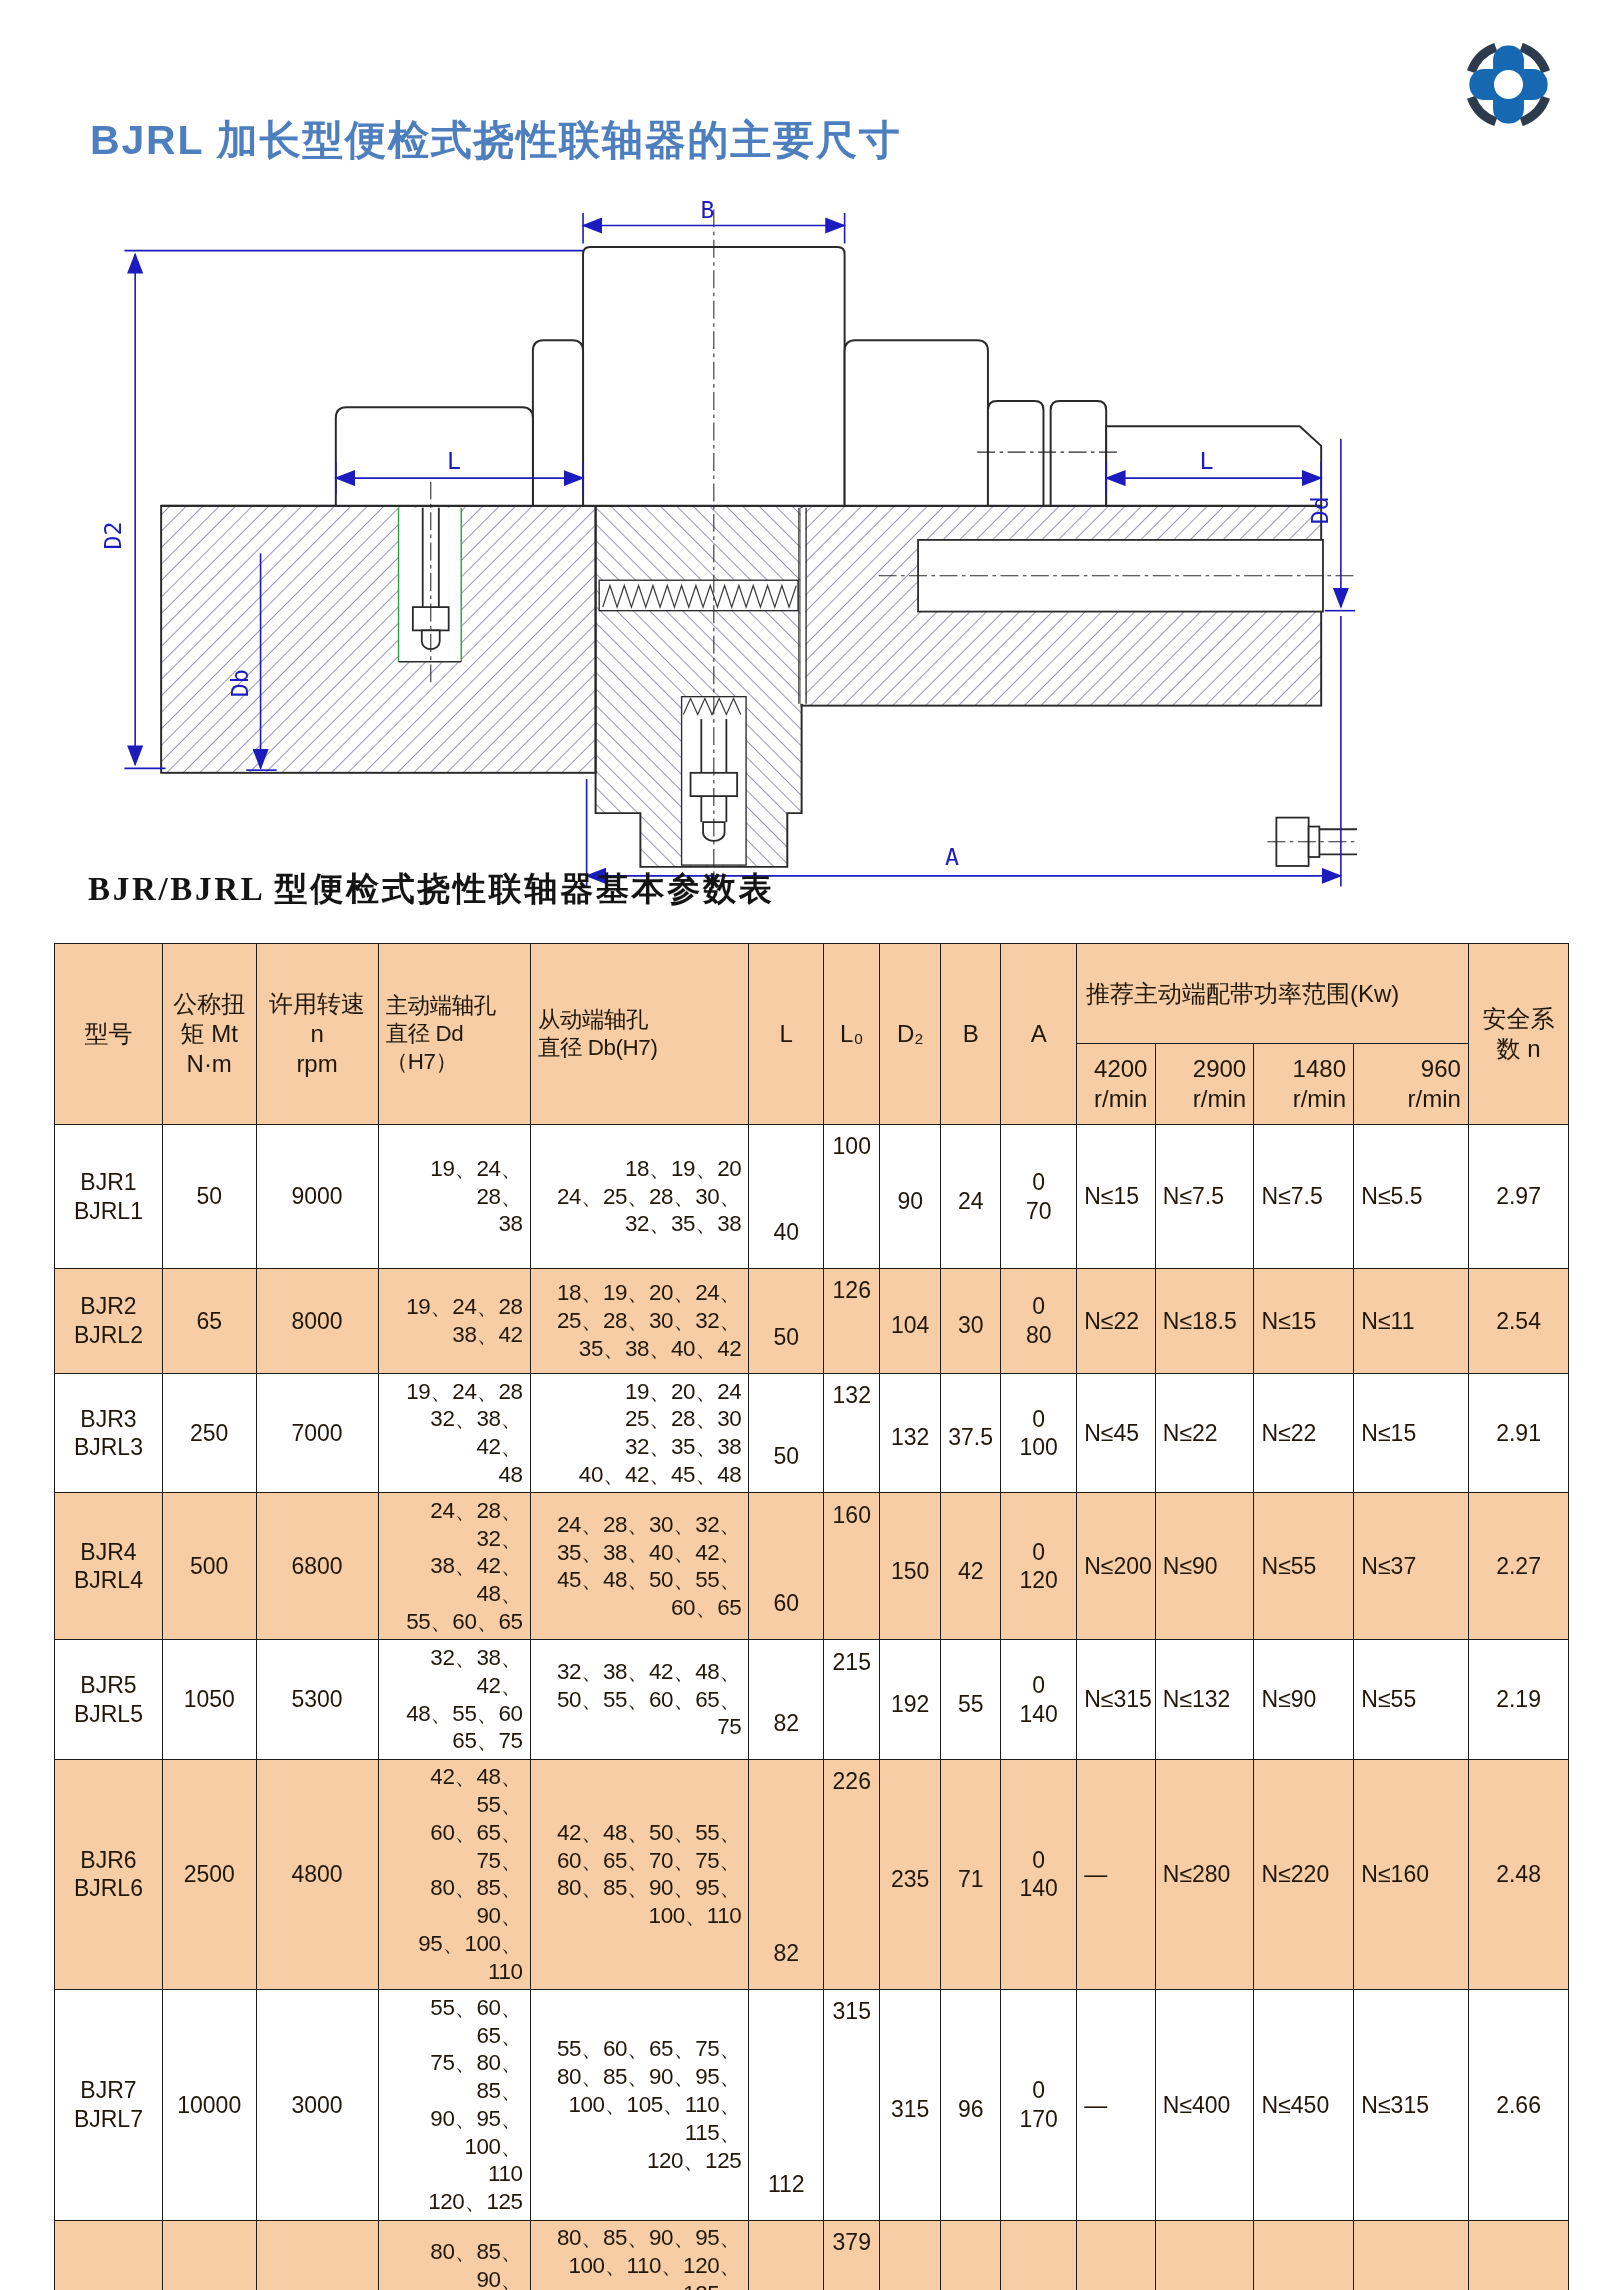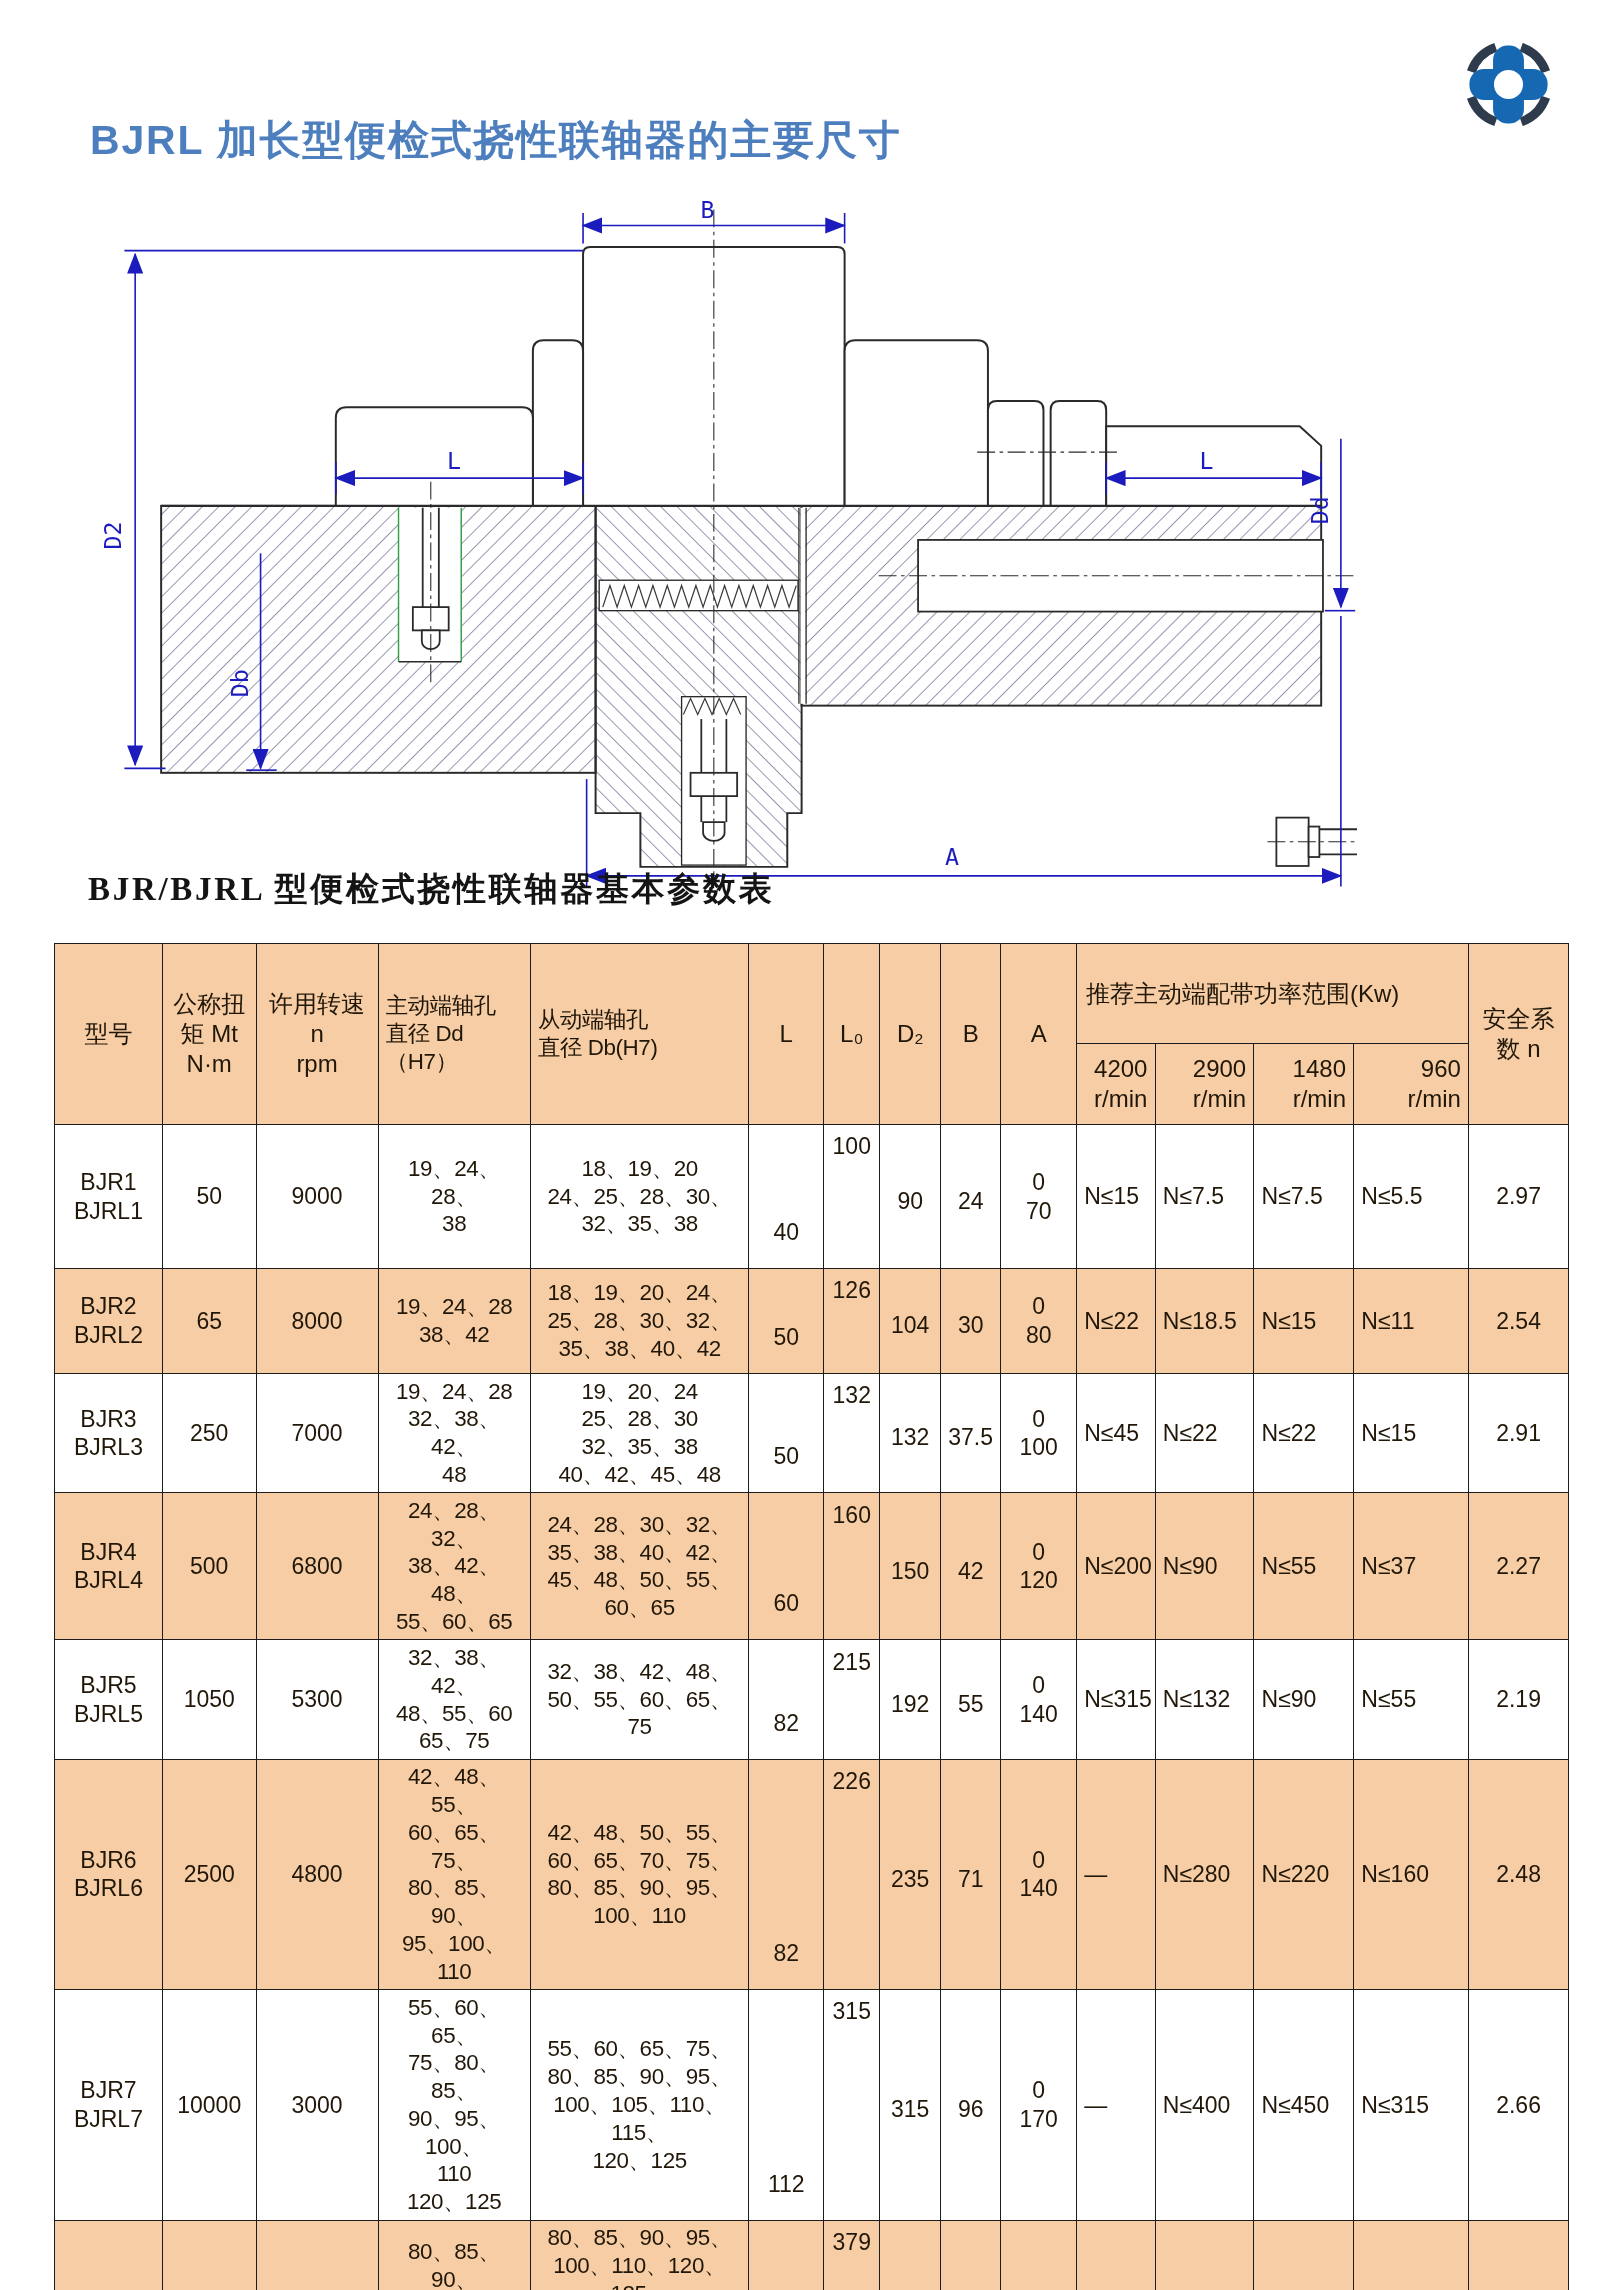--- a/index.html
+++ b/index.html
@@ -26,21 +26,21 @@
     border:1.8px solid #1c1c1c;padding:3.6px 7.2px;vertical-align:middle;text-align:center;
     white-space:pre-line;line-height:1.24;font-weight:normal;
   }
   .params thead th{background:#F6CDA4;font-size:24px;}
   .params thead tr.h1{height:100px;}
   .params thead tr.h2{height:81px;}
   .params th.h-bore{text-align:left;font-size:22.4px;letter-spacing:-0.4px;}
   .params th.h-power{text-align:left;padding-left:9px;}
   .params th.h-rpm{text-align:right;padding-left:13px;}
   tbody tr.shade td{background:#F6CDA4;}
-  td.c-dd,td.c-db{text-align:center;font-size:22.4px;letter-spacing:-0.4px;margin-top:29px;}
+  td.c-dd,td.c-db{text-align:right;font-size:22.4px;letter-spacing:-0.4px;margin-top:29px;}
   td.c-p{text-align:left;margin-left:24px;}
   td.c-l{vertical-align:bottom;padding-bottom:21.5px;}
   td.c-l0{vertical-align:top;padding-top:7.2px;}
   td.c-d2,td.c-b{padding-top:12.5px;}
   tbody tr:nth-child(1){height:144px;}
   tbody tr:nth-child(2){height:105px;padding-left:38px;}
   tbody tr:nth-child(3){height:119px;}
   tbody tr:nth-child(4){height:116px;}
   tbody tr:nth-child(5){height:100px;}
   tbody tr:nth-child(6){height:125px;}

